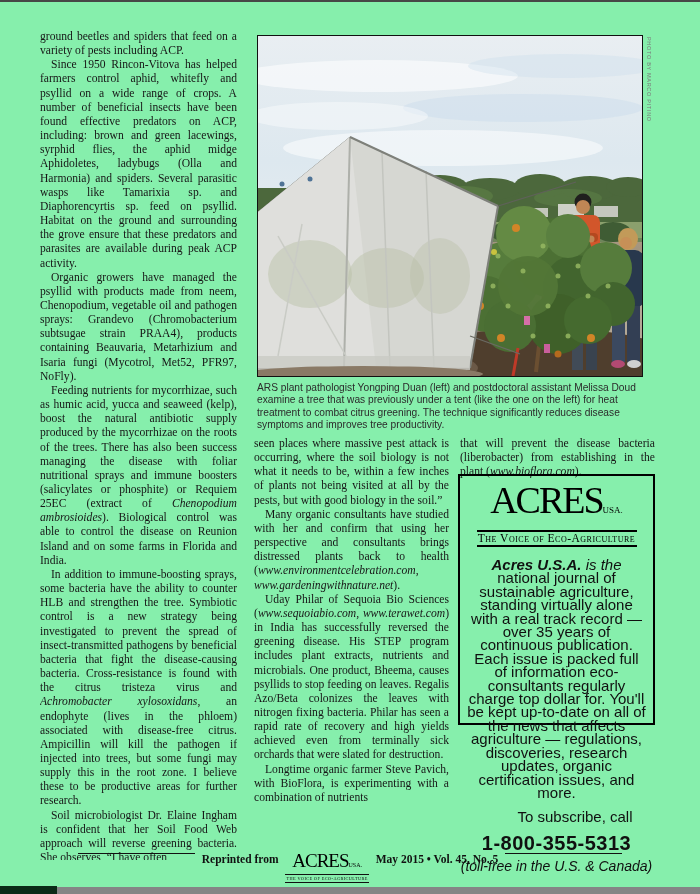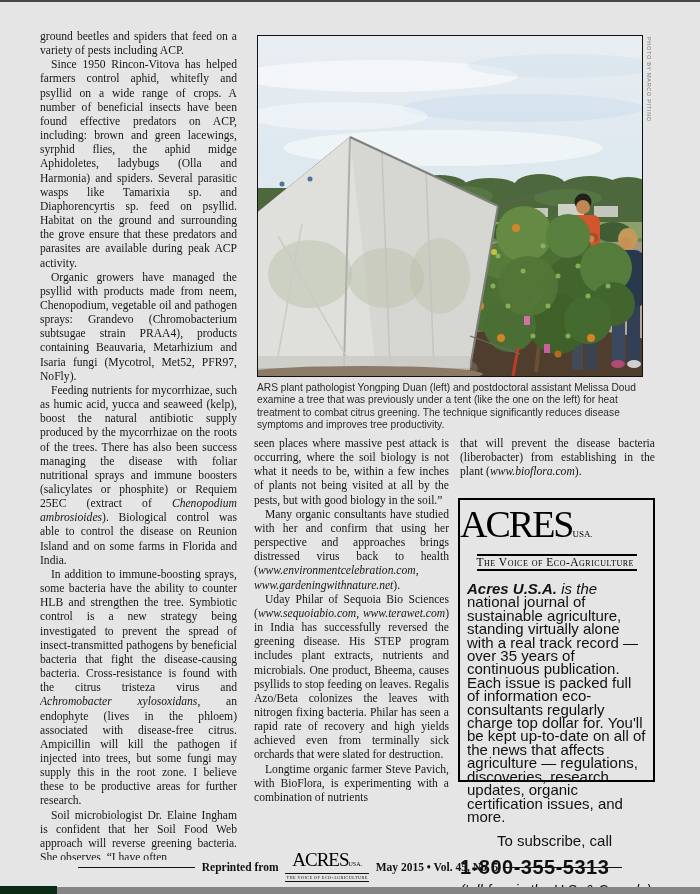--- a/index.html
+++ b/index.html
@@ -1,16 +1,16 @@
 <!DOCTYPE html>
 <html><head>
 <meta charset="utf-8">
 <style>
   html,body { margin:0; padding:0; background:#ffffff; }
-  .page { position:relative; width:700px; height:894px; background:#e5e5e5; overflow:hidden;
+  .page { position:relative; width:700px; height:894px; background:#86efac; overflow:hidden;
           font-family:"Liberation Serif", serif; color:#141414; }
 
   .topline { position:absolute; left:0; top:0; width:700px; height:2px; background:#474747; }
 
   
   .col { position:absolute; text-align:justify; font-size:11.6px; line-height:14.15px; color:#161616; overflow:hidden; }
   .col p { margin:0; }
   .col p.ind { text-indent:11px; }
   .it { font-style:italic; }
   .bd { font-weight:bold; }
@@ -22,38 +22,38 @@
   
   .photo-frame { position:absolute; left:257px; top:35px; width:386px; height:342px;
                  border:1px solid #111; box-sizing:border-box; background:#e8edf1; }
   .photo-frame svg { display:block; width:100%; height:100%; }
   .credit { position:absolute; left:646px; top:37px; writing-mode:vertical-rl;
             font-family:"Liberation Sans", sans-serif; font-size:5.5px; letter-spacing:0.7px; color:#7a7a7a; }
   .caption { position:absolute; left:257px; top:382px; width:397px;
              font-family:"Liberation Sans", sans-serif; font-size:10.2px; line-height:12.4px; color:#2b2b2b; }
 
   
-  .ad { position:absolute; left:458px; top:498px; width:197px; height:284px;
-        border:2px solid #000; box-sizing:border-box; 
+  .ad { position:absolute; left:458px; top:474px; width:197px; height:251px;
+        border:2px solid #000; box-sizing:border-box; text-align:center;
         font-family:"Liberation Sans", sans-serif; color:#101010; }
   .ad-logo { margin-top:7px; font-family:"Liberation Serif", serif; font-size:38px; line-height:34px;
              letter-spacing:-2px; color:#000; }
   .ad-logo .usa { font-size:9px; letter-spacing:0; vertical-align:baseline; }
   .ad-rule-box { margin:3px auto 0; width:160px; border-top:2px solid #000; border-bottom:2px solid #000; padding:1px 0 2px; }
   .ad-tagline { font-family:"Liberation Serif", serif; font-variant:small-caps; font-size:11.5px;
                 line-height:10px; letter-spacing:0.5px; color:#000; white-space:nowrap; }
   .ad-body { margin:11px 7px 0; font-size:15px; line-height:13.4px; }
   .ad-call { margin-top:9px; font-size:15px;margin-left:37px; }
   .ad-phone { margin-top:7px; font-size:20px; font-weight:bold; letter-spacing:0.5px; }
   .ad-tollfree { font-style:italic; font-size:14px; margin-top:3px; }
   .ad-contact { margin-top:3px; font-size:12.3px; line-height:15.3px; }
 
   
   .footer { position:absolute; left:78px; top:853px; width:544px; height:28px;
-            display:flex; align-items:center; gap:7px; }
+            display:flex; align-items:flex-start; gap:7px; }
   .footer .rule { flex:1; border-top:1.5px solid #111; height:0; }
   .f-reprinted, .f-issue { font-weight:bold; font-size:11.5px; white-space:nowrap; color:#111; }
   .f-logo { display:inline-block; text-align:center; }
   .f-acres { display:block; font-size:19px; line-height:15px; letter-spacing:-1px; color:#000;
              border-bottom:1.5px solid #111; padding:0 2px 1px; }
   .f-acres .usa { font-size:6px; letter-spacing:0; }
   .f-tagline { display:block; font-size:4.3px; letter-spacing:0.4px; text-transform:uppercase;
                border-bottom:1px solid #111; padding:1px 1px 1px; color:#111; white-space:nowrap; }
 
   .bar-green { position:absolute; left:0;  top:886px; width:57px;  height:8px; background:#0b2b17; }
@@ -206,21 +206,21 @@
         <rect x="0" y="320" width="212" height="14" fill="#c9cac4" opacity="0.8"></rect>
         <ellipse cx="105" cy="338" rx="120" ry="8" fill="#8a7a66"></ellipse>
       </g>
     </svg>
   </div>
   <div class="credit">PHOTO BY MARCO PITINO</div>
   <div class="caption">ARS plant pathologist Yongping Duan (left) and postdoctoral assistant Melissa Doud examine a tree that was previously under a tent (like the one on the left) for heat treatment to combat citrus greening. The technique significantly reduces disease symptoms and improves tree productivity.</div>
 
   <div class="col" id="col-mid">
     <p><span>seen places where massive pest attack is occurring, where the soil biology is not what it needs to be, within a few inches of plants not being visited at all by the pests, but with good biology in the soil.”</span></p>
-    <p class="ind"><span>Many organic consultants have studied with her and confirm that using her perspective and approaches brings distressed virus back to health (</span><span class="it">www.environmentcelebration.com</span><span>, </span><span class="it">www.gardeningwithnature.net</span><span>).</span></p>
+    <p class="ind"><span>Many organic consultants have studied with her and confirm that using her perspective and consultants brings distressed plants back to health (</span><span class="it">www.environmentcelebration.com</span><span>, </span><span class="it">www.gardeningwithnature.net</span><span>).</span></p>
     <p class="ind"><span>Uday Philar of Sequoia Bio Sciences (</span><span class="it">www.sequoiabio.com</span><span>, </span><span class="it">www.terawet.com</span><span>) in India has successfully reversed the greening disease. His STEP program includes plant extracts, nutrients and microbials. One product, Bheema, causes psyllids to stop feeding on leaves. Regalis Azo/Beta colonizes the leaves with nitrogen fixing bacteria. Philar has seen a rapid rate of recovery and high yields achieved even from terminally sick orchards that were slated for destruction.</span></p>
     <p class="ind"><span>Longtime organic farmer Steve Pavich, with BioFlora, is experimenting with a combination of nutrients</span></p>
   </div>
 
   <div class="col" id="col-right">
     <p><span>that will prevent the disease bacteria (liberobacter) from establishing in the plant (</span><span class="it">www.bioflora.com</span><span>).</span></p>
   </div>
 
   <div class="ad">
     <div class="ad-logo">

